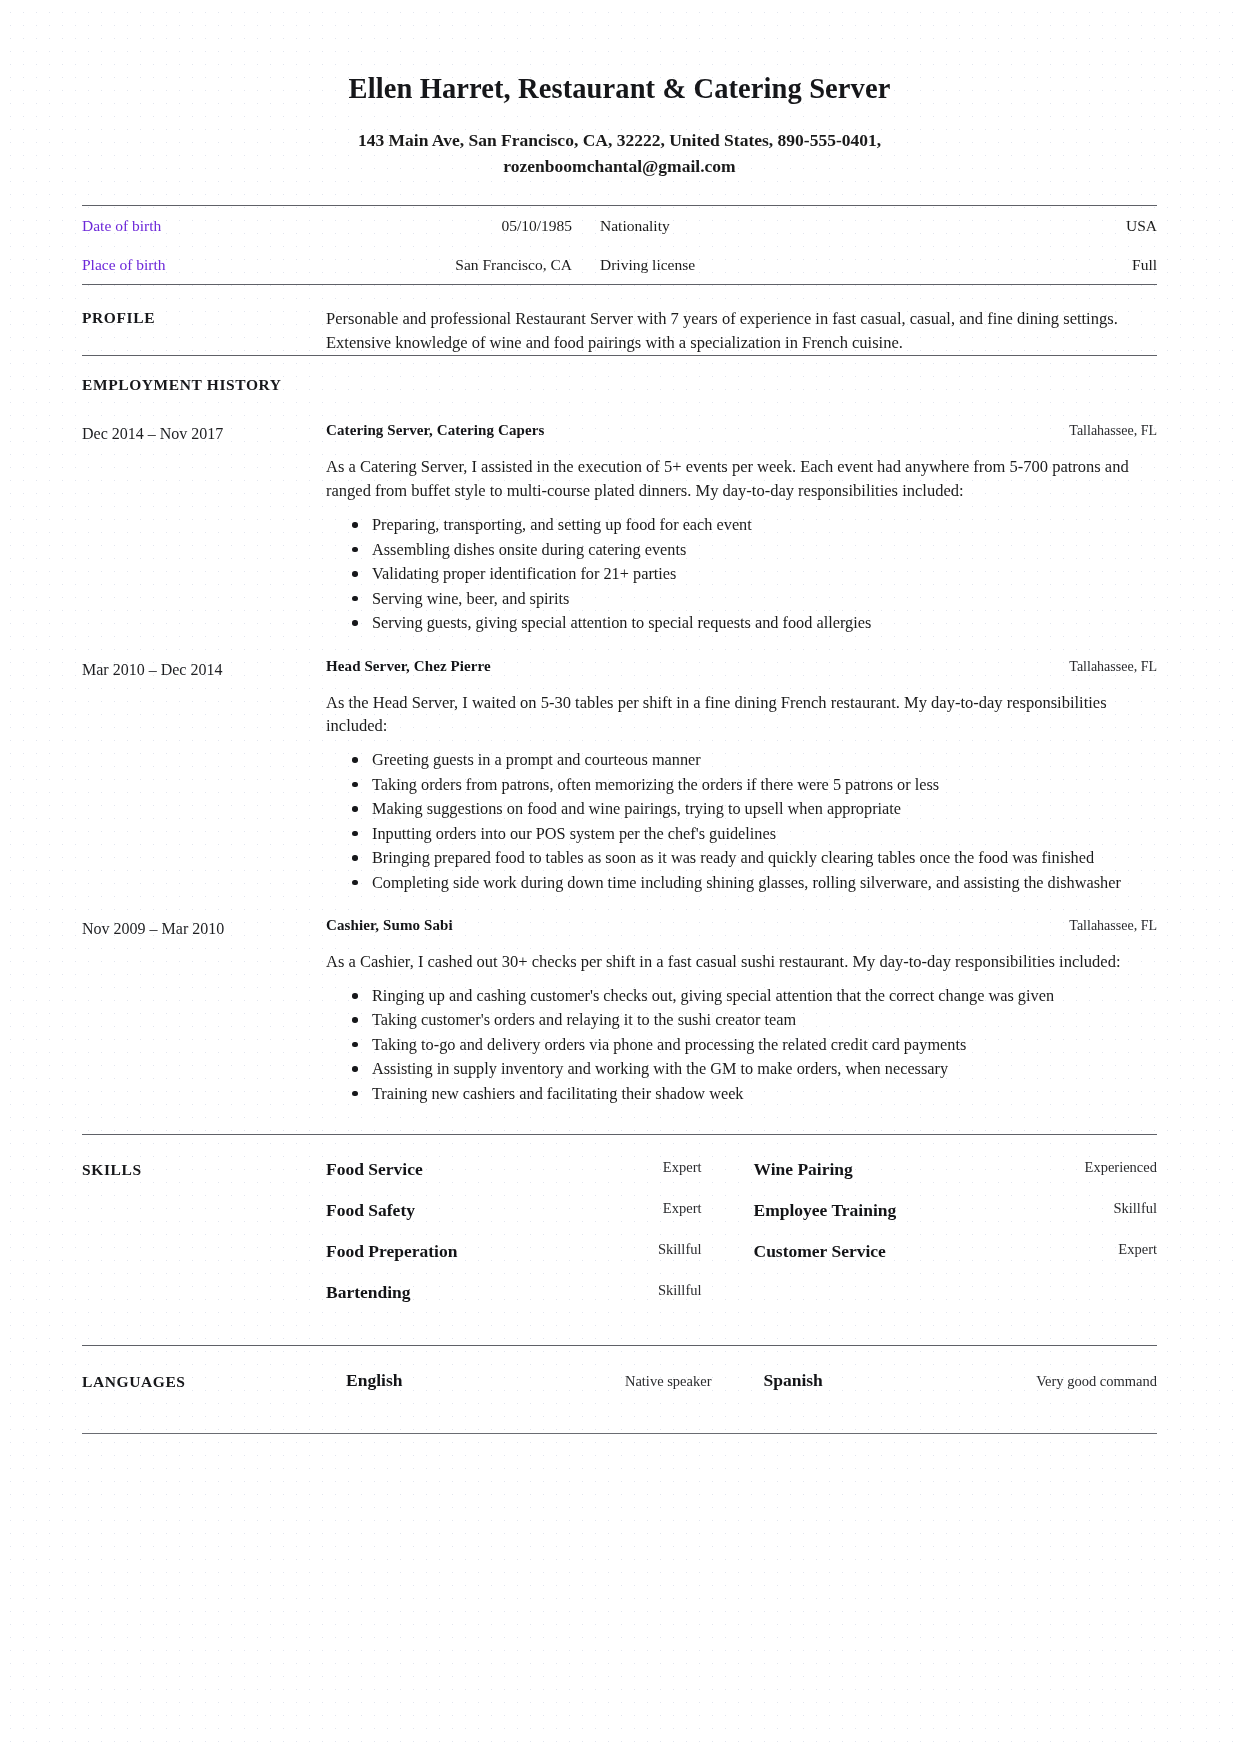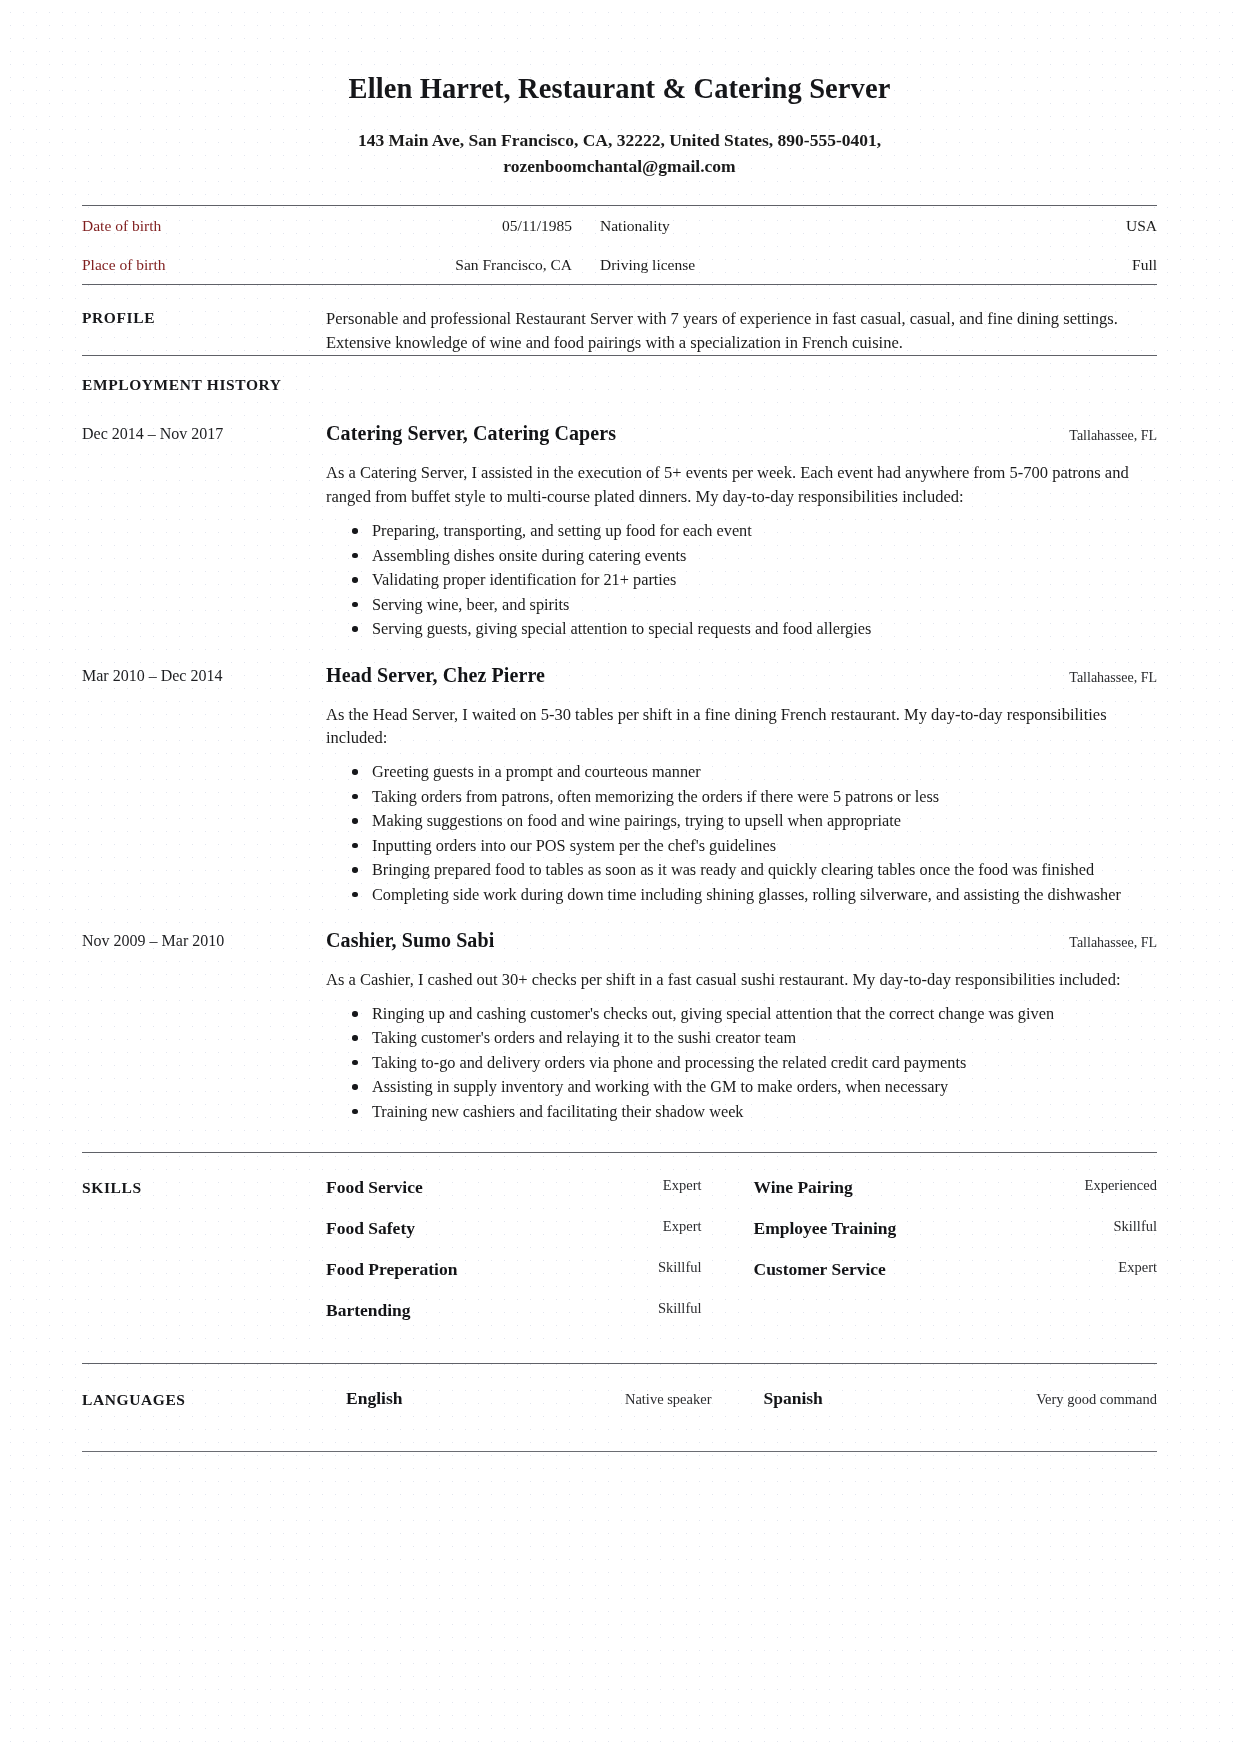--- a/index.html
+++ b/index.html
@@ -81,21 +81,21 @@
     width: 100%;
     border-collapse: collapse;
     font-size: 15.5px;
   }
   .details-table td {
     padding: 11px 0 10px 0;
     vertical-align: baseline;
   }
   .dt-label {
     width: 250px;
-    color: #7f1d1d;
+    color: #6d28d9;
   }
   .dt-value {
     width: 240px;
     text-align: right;
     padding-right: 28px !important;
   }
   .dt-label2 {
     width: 240px;
   }
   .dt-value2 {
@@ -159,21 +159,21 @@
   .job-main {
     flex: 1 1 auto;
     position: relative;
   }
   .job-titlebar {
     display: flex;
     align-items: baseline;
     justify-content: space-between;
   }
   .job-title {
-    font-size: 20px;
+    font-size: 15px;
     font-weight: bold;
     color: #131417;
     letter-spacing: 0.1px;
   }
   .job-location {
     font-size: 14px;
     color: #2a2b2e;
     white-space: nowrap;
     padding-left: 16px;
   }
@@ -295,21 +295,21 @@
       <span class="email">rozenboomchantal@gmail.com</span>
     </div>
   </div>
 
   <div class="details-block">
     <hr class="rule">
     <table class="details-table">
       <tbody>
         <tr>
           <td class="dt-label">Date of birth</td>
-          <td class="dt-value">05/11/1985</td>
+          <td class="dt-value">05/10/1985</td>
           <td class="dt-label2">Nationality</td>
           <td class="dt-value2">USA</td>
         </tr>
         <tr>
           <td class="dt-label">Place of birth</td>
           <td class="dt-value">San Francisco, CA</td>
           <td class="dt-label2">Driving license</td>
           <td class="dt-value2">Full</td>
         </tr>
       </tbody>

